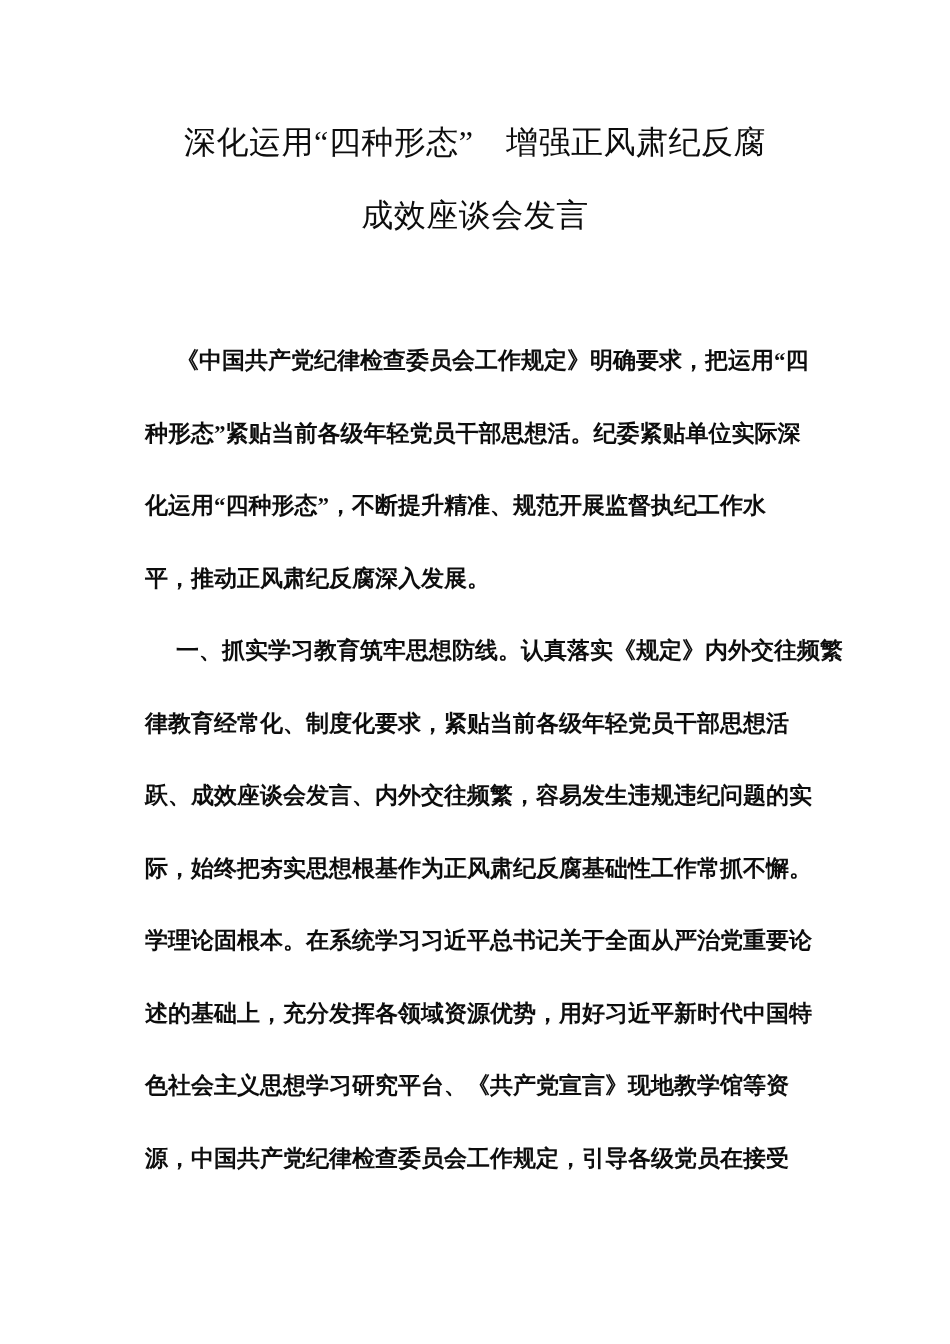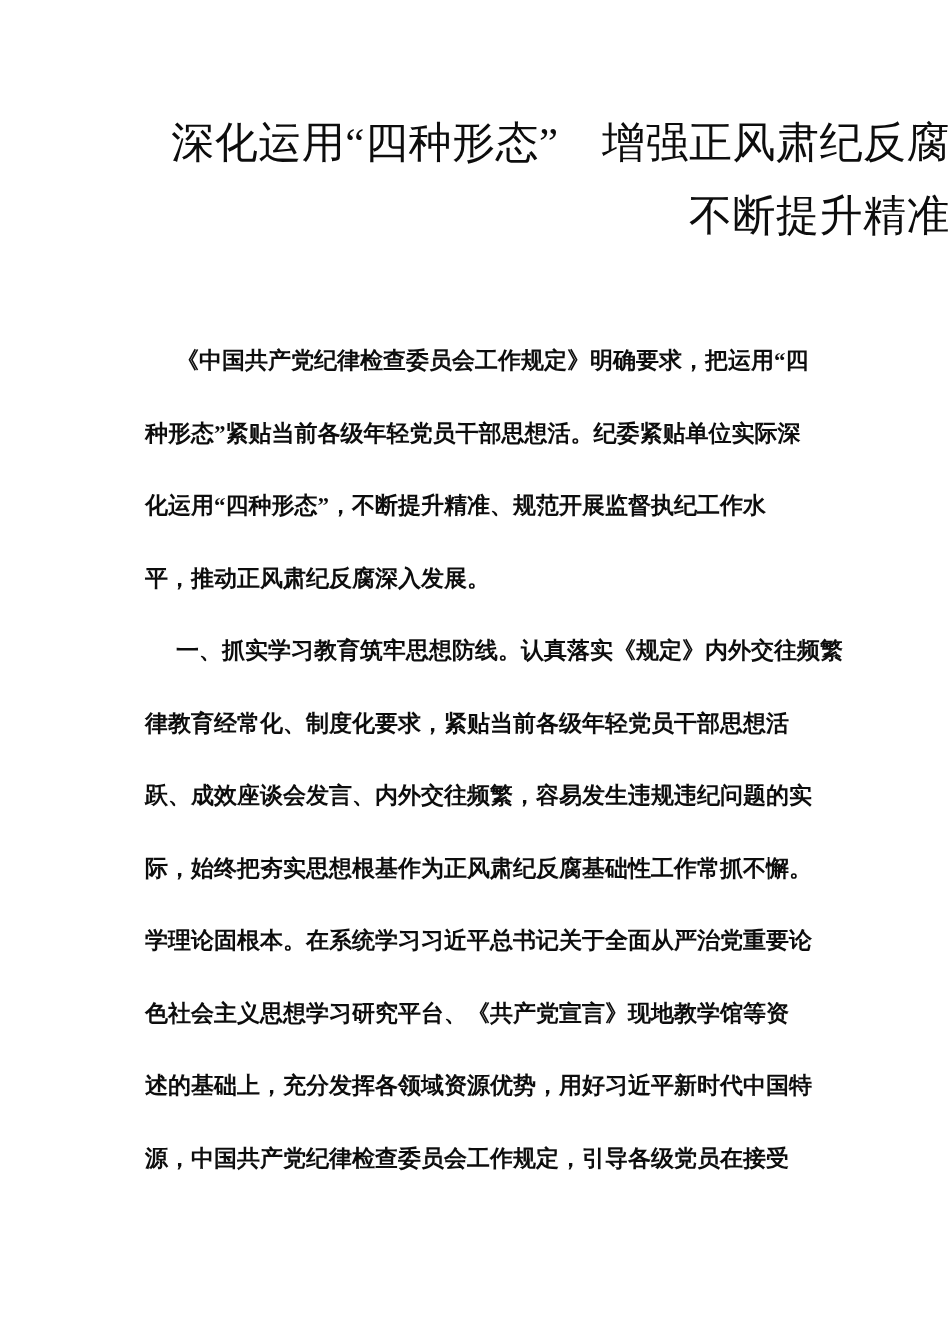--- a/index.html
+++ b/index.html
@@ -12,22 +12,22 @@
     width: 950px;
     height: 1344px;
     background: #ffffff;
     color: #0d0d0d;
     font-family: "Liberation Serif", "DejaVu Serif", serif;
     overflow: hidden;
   }
   .doc-title {
     margin: 106px 0 0 0;
     padding: 0;
-    text-align: right;
-    font-size: 43px;
+    text-align: center;
+    font-size: 32px;
     line-height: 73px;
     font-weight: 500;
     letter-spacing: 0.5px;
   }
   .title-line {
     display: block;
     white-space: nowrap;
   }
   .doc-body {
     margin: 73px 110px 0 145px;
@@ -41,29 +41,29 @@
   .body-line.indent {
     text-indent: 31px;
   }
 </style>
 </head>
 <body>
 
 <div class="page">
   <h1 class="doc-title">
     <span class="title-line">深化运用“四种形态”　增强正风肃纪反腐</span>
-    <span class="title-line">不断提升精准</span>
+    <span class="title-line">成效座谈会发言</span>
   </h1>
   <div class="doc-body">
       <div class="body-line indent">《中国共产党纪律检查委员会工作规定》明确要求，把运用“四</div>
       <div class="body-line">种形态”紧贴当前各级年轻党员干部思想活。纪委紧贴单位实际深</div>
       <div class="body-line">化运用“四种形态”，不断提升精准、规范开展监督执纪工作水</div>
       <div class="body-line">平，推动正风肃纪反腐深入发展。</div>
       <div class="body-line indent">一、抓实学习教育筑牢思想防线。认真落实《规定》内外交往频繁</div>
       <div class="body-line">律教育经常化、制度化要求，紧贴当前各级年轻党员干部思想活</div>
       <div class="body-line">跃、成效座谈会发言、内外交往频繁，容易发生违规违纪问题的实</div>
       <div class="body-line">际，始终把夯实思想根基作为正风肃纪反腐基础性工作常抓不懈。</div>
       <div class="body-line">学理论固根本。在系统学习习近平总书记关于全面从严治党重要论</div>
+      <div class="body-line">述的基础上，充分发挥各领域资源优势，用好习近平新时代中国特</div>
       <div class="body-line">色社会主义思想学习研究平台、《共产党宣言》现地教学馆等资</div>
-      <div class="body-line">述的基础上，充分发挥各领域资源优势，用好习近平新时代中国特</div>
       <div class="body-line">源，中国共产党纪律检查委员会工作规定，引导各级党员在接受</div>
     </div>
 </div>
 
 </body></html>

